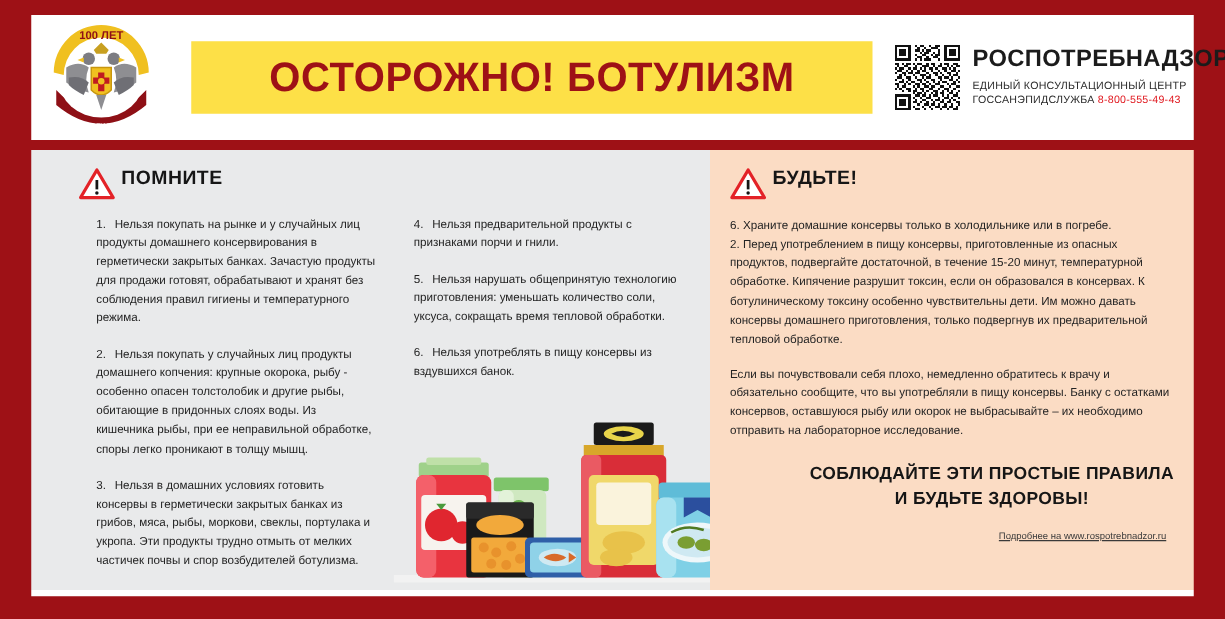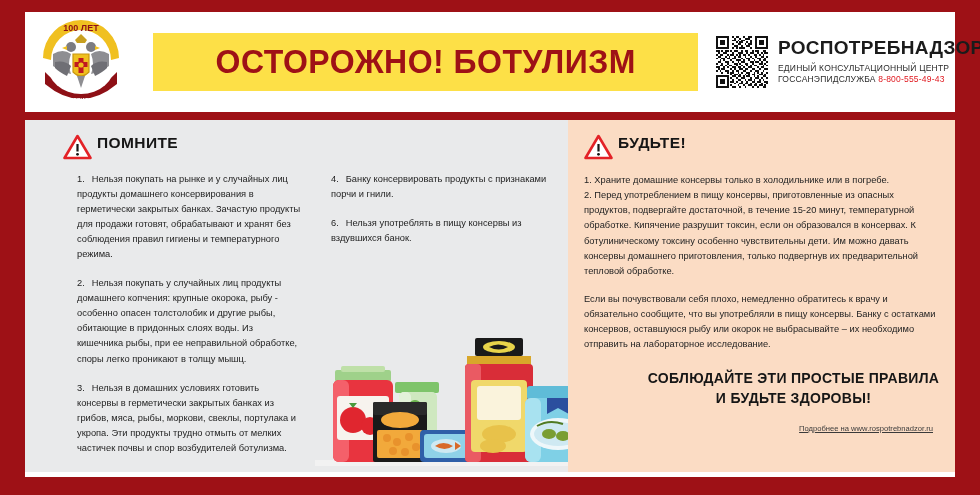--- a/index.html
+++ b/index.html
@@ -418,21 +418,24 @@
         <p class="p">
           <span class="num">2.</span><span>Нельзя покупать у случайных лиц продукты домашнего копчения: крупные окорока, рыбу - особенно опасен толстолобик и другие рыбы, обитающие в придонных слоях воды. Из кишечника рыбы, при ее неправильной обработке, споры легко проникают в толщу мышц.</span>
         </p>
         <p class="p">
           <span class="num">3.</span><span>Нельзя в домашних условиях готовить консервы в герметически закрытых банках из грибов, мяса, рыбы, моркови, свеклы, портулака и укропа. Эти продукты трудно отмыть от мелких частичек почвы и спор возбудителей ботулизма.</span>
         </p>
       </div>
 
       <div class="col col-b">
         <p class="p">
-          <span class="num">4.</span><span>Банку консервировать продукты с признаками порчи и гнили.</span>
+          <span class="num">4.</span><span>Нельзя предварительной продукты с признаками порчи и гнили.</span>
+        </p>
+        <p class="p">
+          <span class="num">5.</span><span>Нельзя нарушать общепринятую технологию приготовления: уменьшать количество соли, уксуса, сокращать время тепловой обработки.</span>
         </p>
         <p class="p">
           <span class="num">6.</span><span>Нельзя употреблять в пищу консервы из вздувшихся банок.</span>
         </p>
       </div>
     </div>
 
     <div class="illus">
       <svg viewBox="0 0 378 150" xmlns="http://www.w3.org/2000/svg">
 
@@ -523,21 +526,21 @@
     <div class="sec-head">
       <svg class="tri" viewBox="0 0 29 26">
         <path d="M14.5 2 L27.5 24 L1.5 24 Z" fill="#ffffff" stroke="#e32227" stroke-width="2.6" stroke-linejoin="round"></path>
         <rect x="13.4" y="10" width="2.2" height="7.5" fill="#161616"></rect>
         <circle cx="14.5" cy="20.3" r="1.4" fill="#161616"></circle>
       </svg>
       <div class="lbl">БУДЬТЕ!</div>
     </div>
 
     <div class="right-list">
-      <p class="rp tight">1.   Храните домашние консервы только в холодильнике или в погребе.</p>
+      <p class="rp tight">6.   Храните домашние консервы только в холодильнике или в погребе.</p>
       <p class="rp tight">2.   Перед употреблением в пищу консервы, приготовленные из опасных продуктов, подвергайте достаточной, в течение 15-20 минут, температурной обработке. Кипячение разрушит токсин, если он образовался в консервах. К ботулиническому токсину особенно чувствительны дети. Им можно давать консервы домашнего приготовления, только подвергнув их предварительной тепловой обработке.</p>
       <div class="rp-gap"></div>
       <p class="rp">Если вы почувствовали себя плохо, немедленно обратитесь к врачу и обязательно сообщите, что вы употребляли в пищу консервы. Банку с остатками консервов, оставшуюся рыбу или окорок не выбрасывайте – их необходимо отправить на лабораторное исследование.</p>
     </div>
 
     <div class="cta">
       <div>СОБЛЮДАЙТЕ ЭТИ ПРОСТЫЕ ПРАВИЛА</div>
       <div>И БУДЬТЕ ЗДОРОВЫ!</div>
     </div>
 

